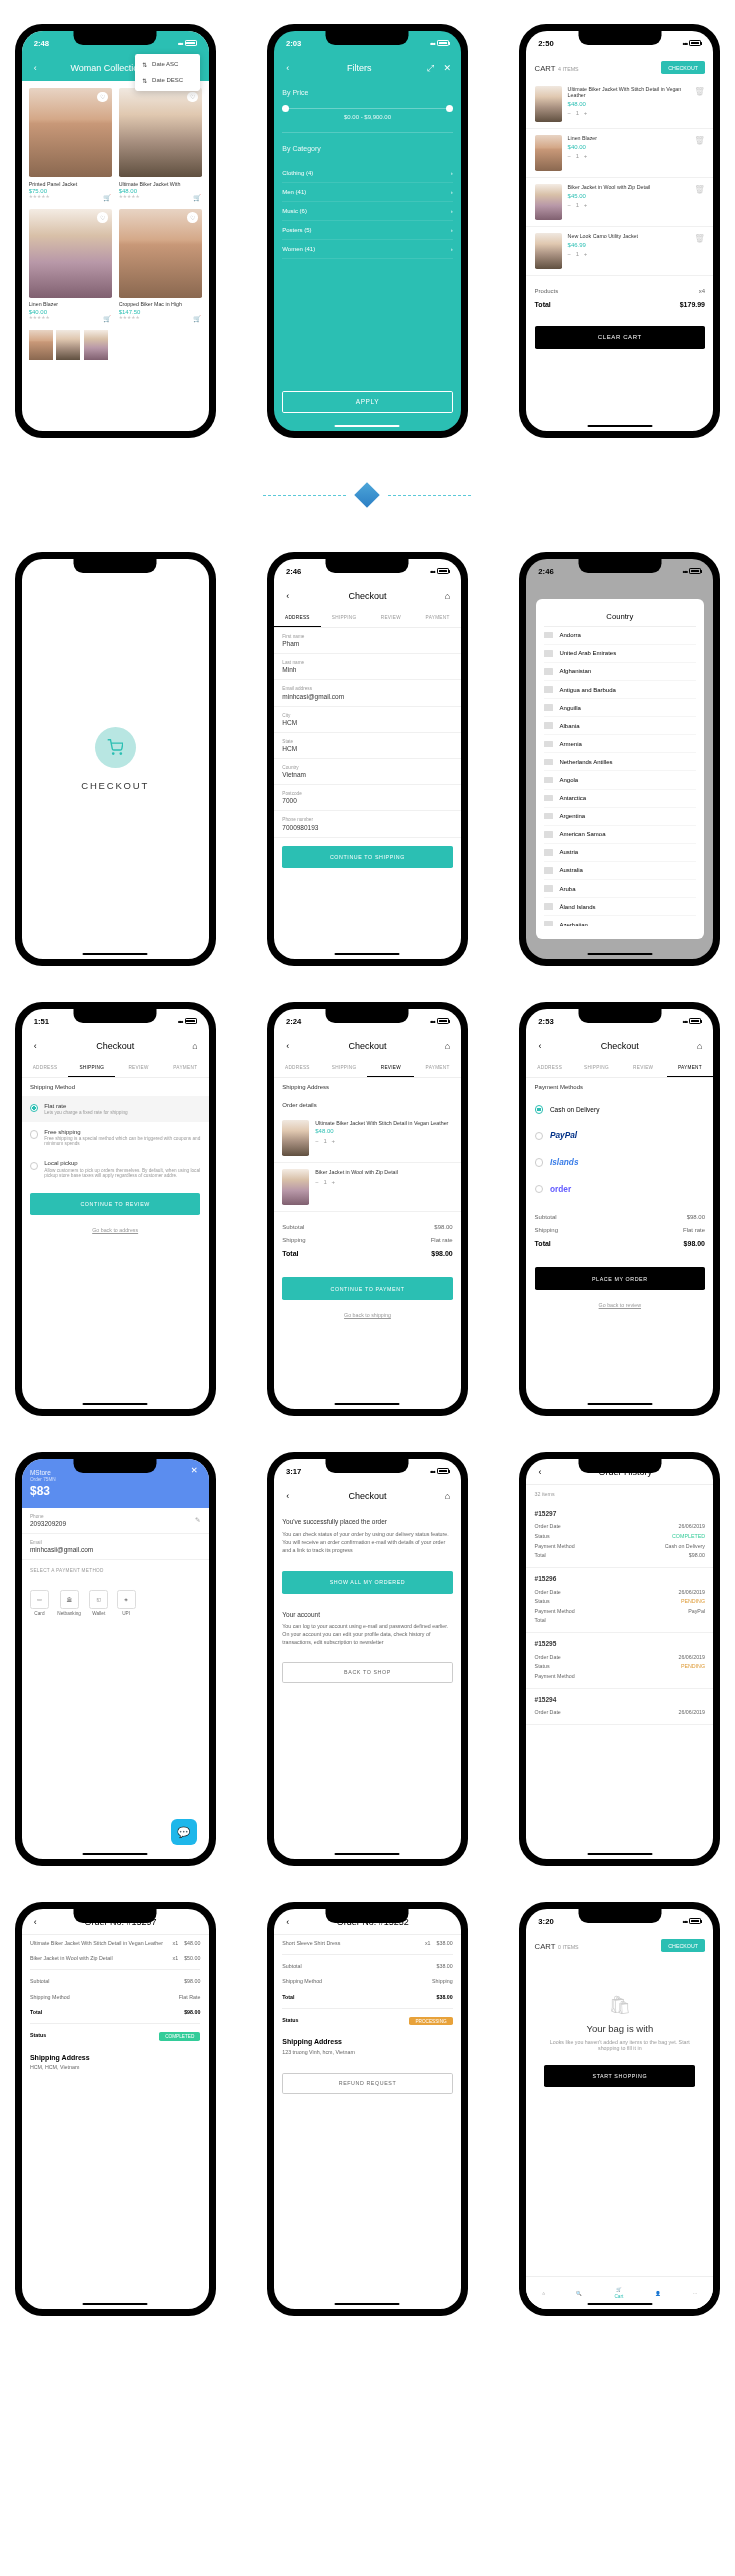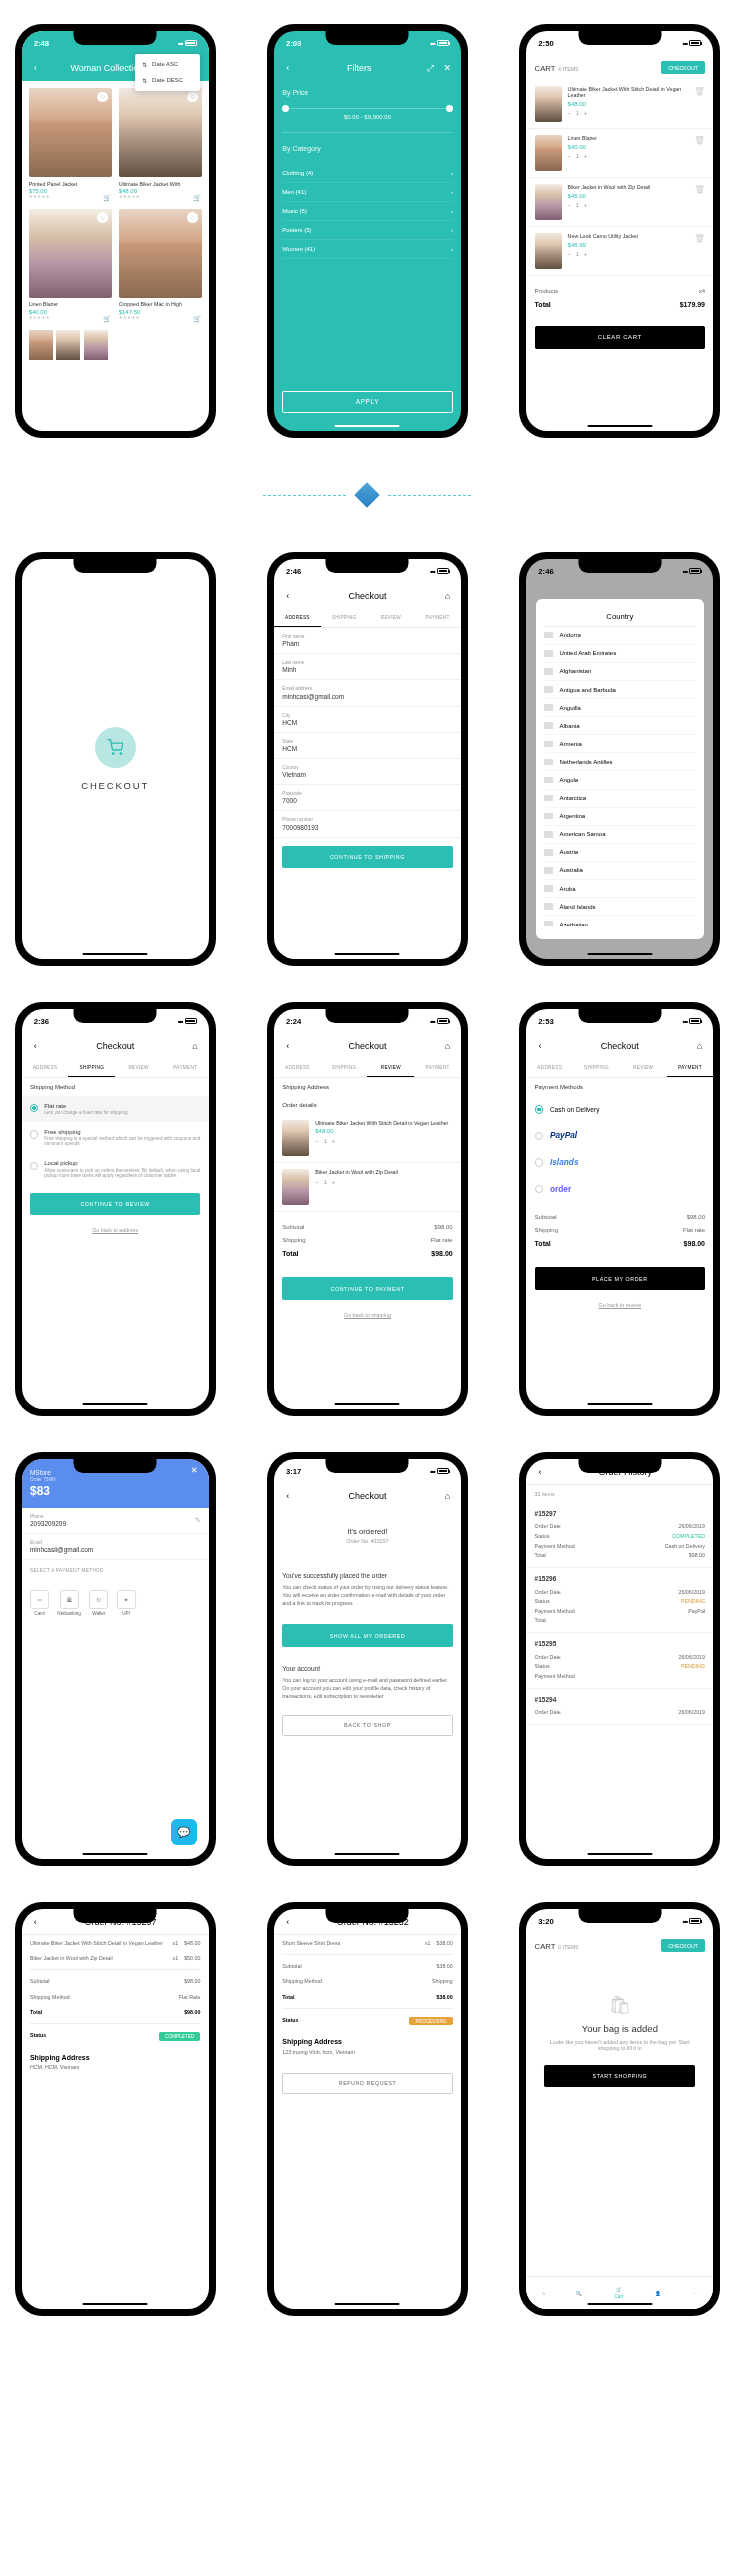--- a/index.html
+++ b/index.html
@@ -522,21 +522,21 @@
           </div>
 </div>
 <div class="home-ind"></div>
 </div>
     </div>
 
 <div class="phone">
       <div class="notch"></div>
       <div class="screen">
 <div class="status-bar">
-          <span>2:36</span>
+          <span>1:51</span>
           <span class="sig">
             <span class="bat"></span>
           </span>
         </div>
 <div class="header">
           <span class="ico">‹</span>
           <span class="title">Checkout</span>
           <span class="ico">⌂</span>
         </div>
 <div class="chk-tabs">
@@ -755,24 +755,20 @@
           <span class="sig">
             <span class="bat"></span>
           </span>
         </div>
 <div class="header">
           <span class="ico">‹</span>
           <span class="title">Checkout</span>
           <span class="ico">⌂</span>
         </div>
 <div class="content">
-<div class="done-box">
-<div class="done-title">It's ordered!</div>
-<div class="done-sub">Order No. #15297</div>
-</div>
 <div class="done-sec">
 <div class="done-sec-h">You've successfully placed the order</div>
 <div>You can check status of your order by using our delivery status feature. You will receive an order confirmation e-mail with details of your order and a link to track its progress</div>
 </div>
 <div class="teal-btn">SHOW ALL MY ORDERED</div>
 <div class="done-sec">
 <div class="done-sec-h">Your account</div>
 <div>You can log to your account using e-mail and password defined earlier. On your account you can edit your profile data, check history of transactions, edit subscription to newsletter</div>
 </div>
 <div class="outline-btn">BACK TO SHOP</div>
@@ -951,21 +947,21 @@
             <span class="bat"></span>
           </span>
         </div>
 <div class="cart-hdr">
 <div><span class="cart-title">CART</span> <span class="cart-sub">0 ITEMS</span></div>
 <div class="chk-btn">CHECKOUT</div>
 </div>
 <div class="content">
 <div class="empty">
 <div style="font-size:18px;color:#ccc;margin-bottom:7px">🛍</div>
-<div class="empty-title">Your bag is added</div>
+<div class="empty-title">Your bag is with</div>
 <div class="empty-sub">Looks like you haven't added any items to the bag yet. Start shopping to fill it in</div>
 <div class="black-btn" style="margin:12px 0">START SHOPPING</div>
 </div>
 </div>
 <div class="bottom-nav">
 <div class="bn-item">
             <span>⌂</span>
           </div>
 <div class="bn-item">
             <span>🔍</span>

